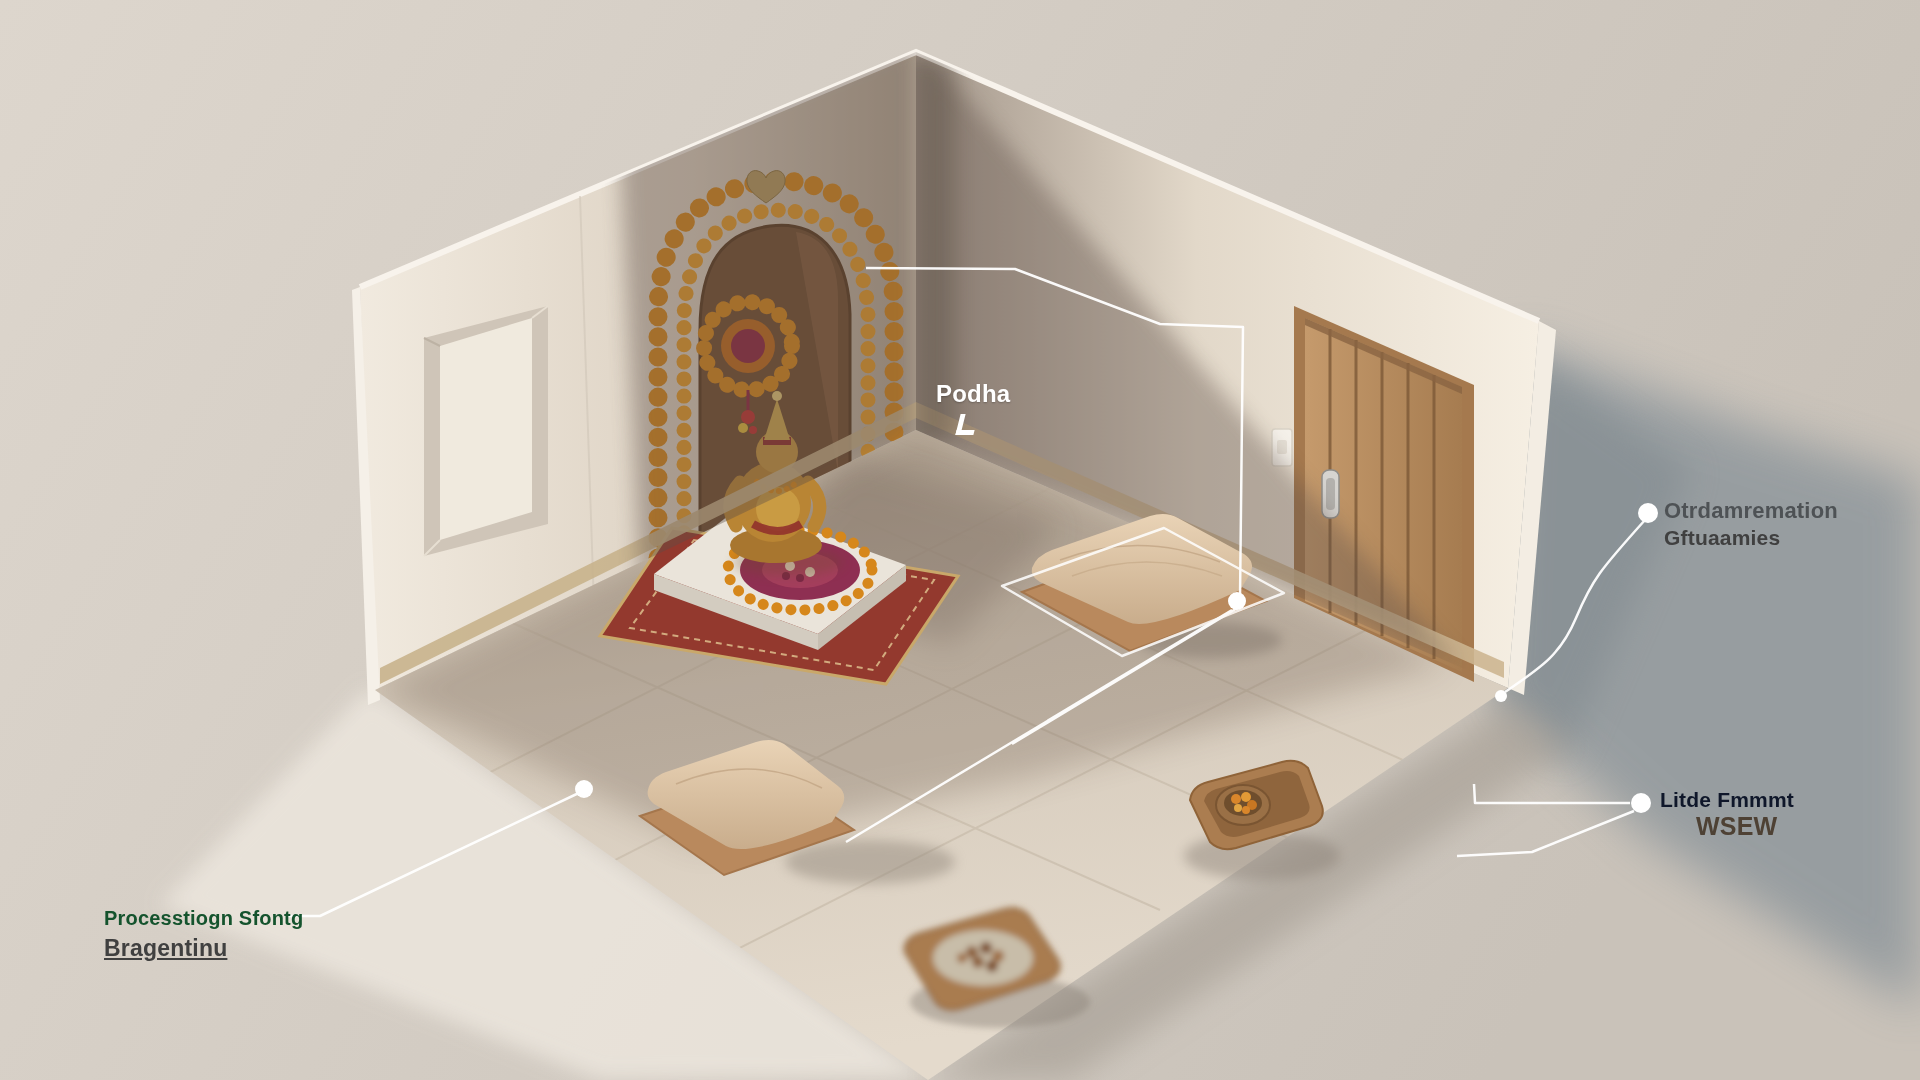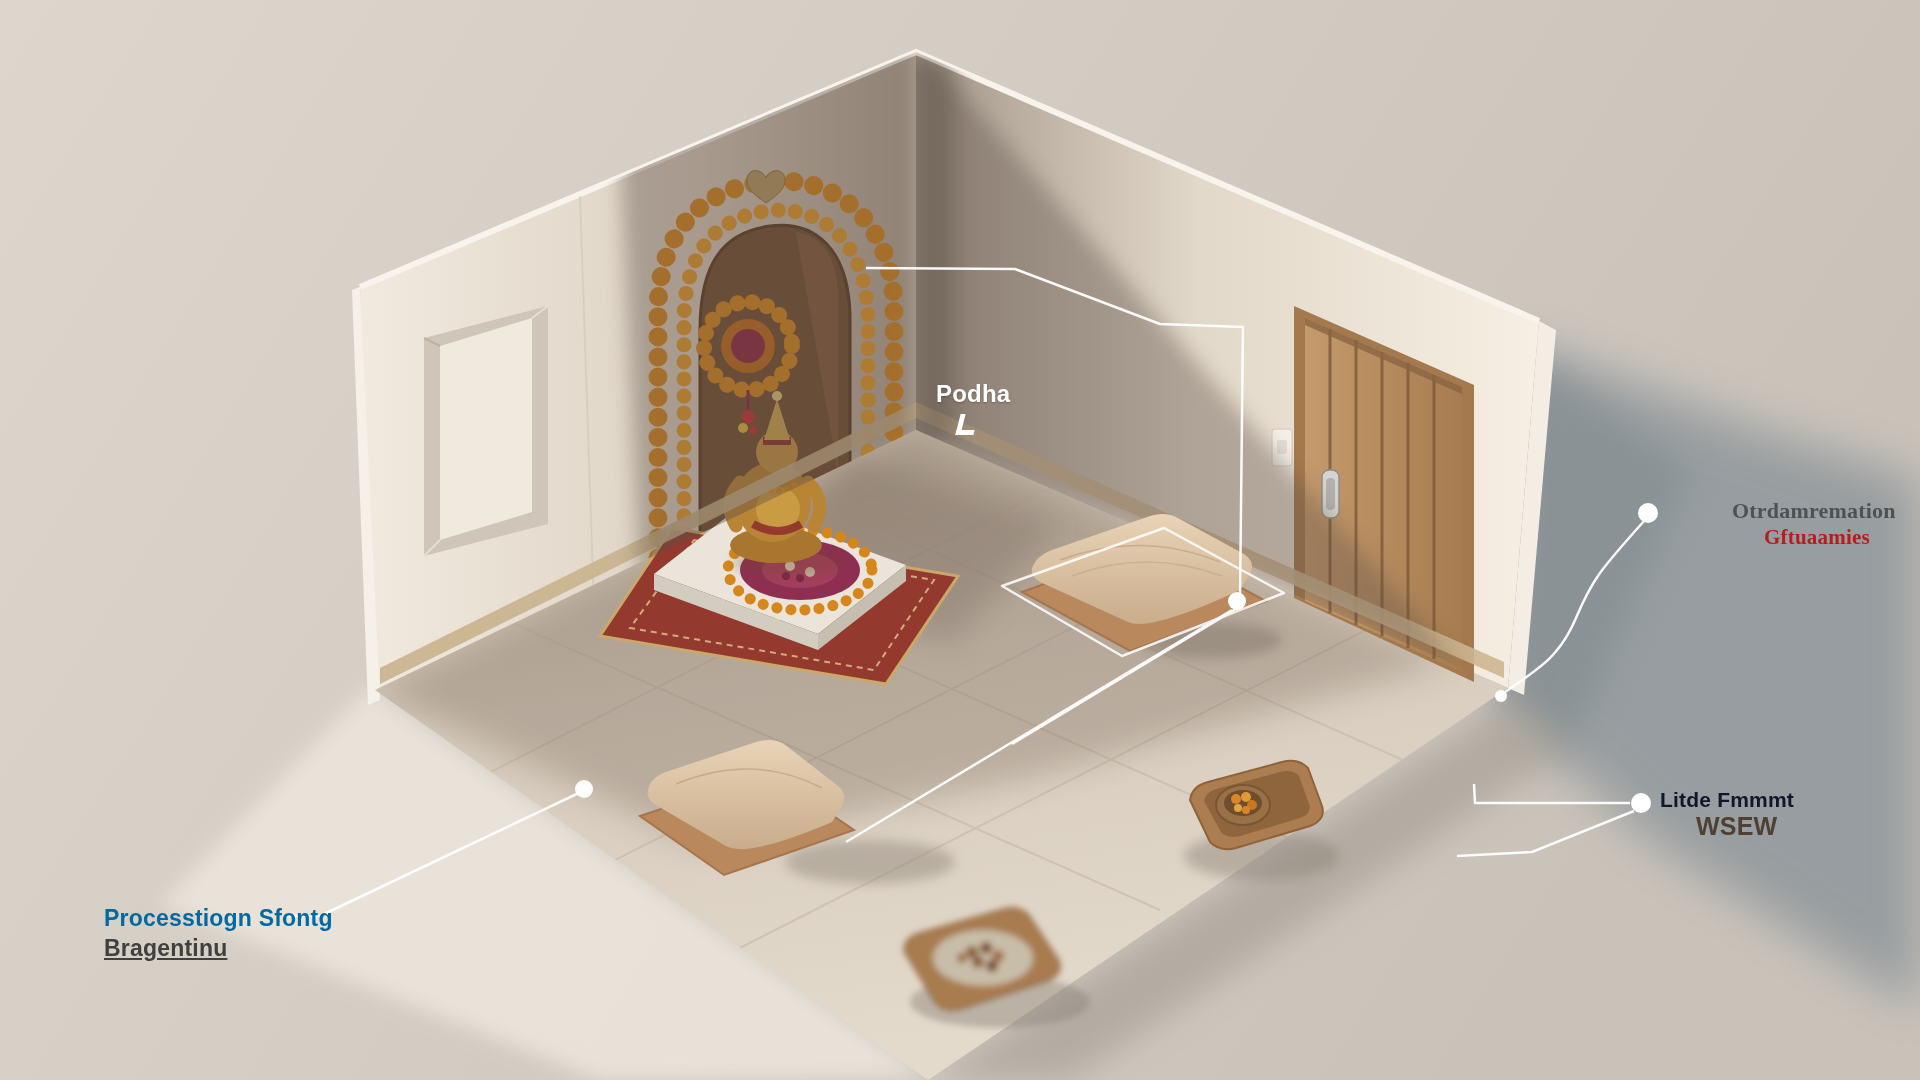--- a/index.html
+++ b/index.html
@@ -4,28 +4,28 @@
 <style>
   html,body{margin:0;padding:0;background:#cfc8bf;}
   #stage{position:relative;width:1920px;height:1080px;overflow:hidden;
          font-family:"Liberation Sans",sans-serif;}
   #stage svg{position:absolute;left:0;top:0;}
   .label{position:absolute;font-weight:700;letter-spacing:.2px;white-space:nowrap;}
   .label .ln{display:block;}
   #lbl-podha{left:936px;top:380px;color:#ffffff;font-size:24px;text-shadow:0 1px 2px rgba(0,0,0,.25);}
   #podha-icon{display:inline-block;width:13px;height:16px;border-left:5px solid #fff;
               border-bottom:5px solid #fff;transform:skewX(-14deg);margin:6px 0 0 22px;}
-  #lbl-r1{left:1732px;top:497px;line-height:27px;font-family:Liberation Serif, serif;}
+  #lbl-r1{left:1664px;top:497px;line-height:27px;}
   #lbl-r1 .l1{color:#4e5255;font-size:22px;}
-  #lbl-r1 .l2{color:#b91c1c;font-size:21px;margin-left:32px;}
+  #lbl-r1 .l2{color:#404040;font-size:21px;}
   #lbl-r2{left:1660px;top:787px;line-height:26px;}
   #lbl-r2 .l1{color:#0f172a;font-size:21px;}
   #lbl-r2 .l2{color:#4e4134;font-size:25px;margin-left:36px;}
   #lbl-bl{left:104px;top:903px;line-height:30px;}
-  #lbl-bl .l1{color:#0369a1;font-size:23px;}
+  #lbl-bl .l1{color:#14532d;font-size:20px;}
   #lbl-bl .l2{color:#404040;font-size:23px;text-decoration:underline;}
 </style>
 </head>
 <body>
 
 <div id="stage">
 <svg width="1920" height="1080" viewBox="0 0 1920 1080">
   <defs>
     <linearGradient id="bg" x1="0" y1="0" x2="1" y2="0.35">
       <stop offset="0" stop-color="#ddd6cd"></stop>

